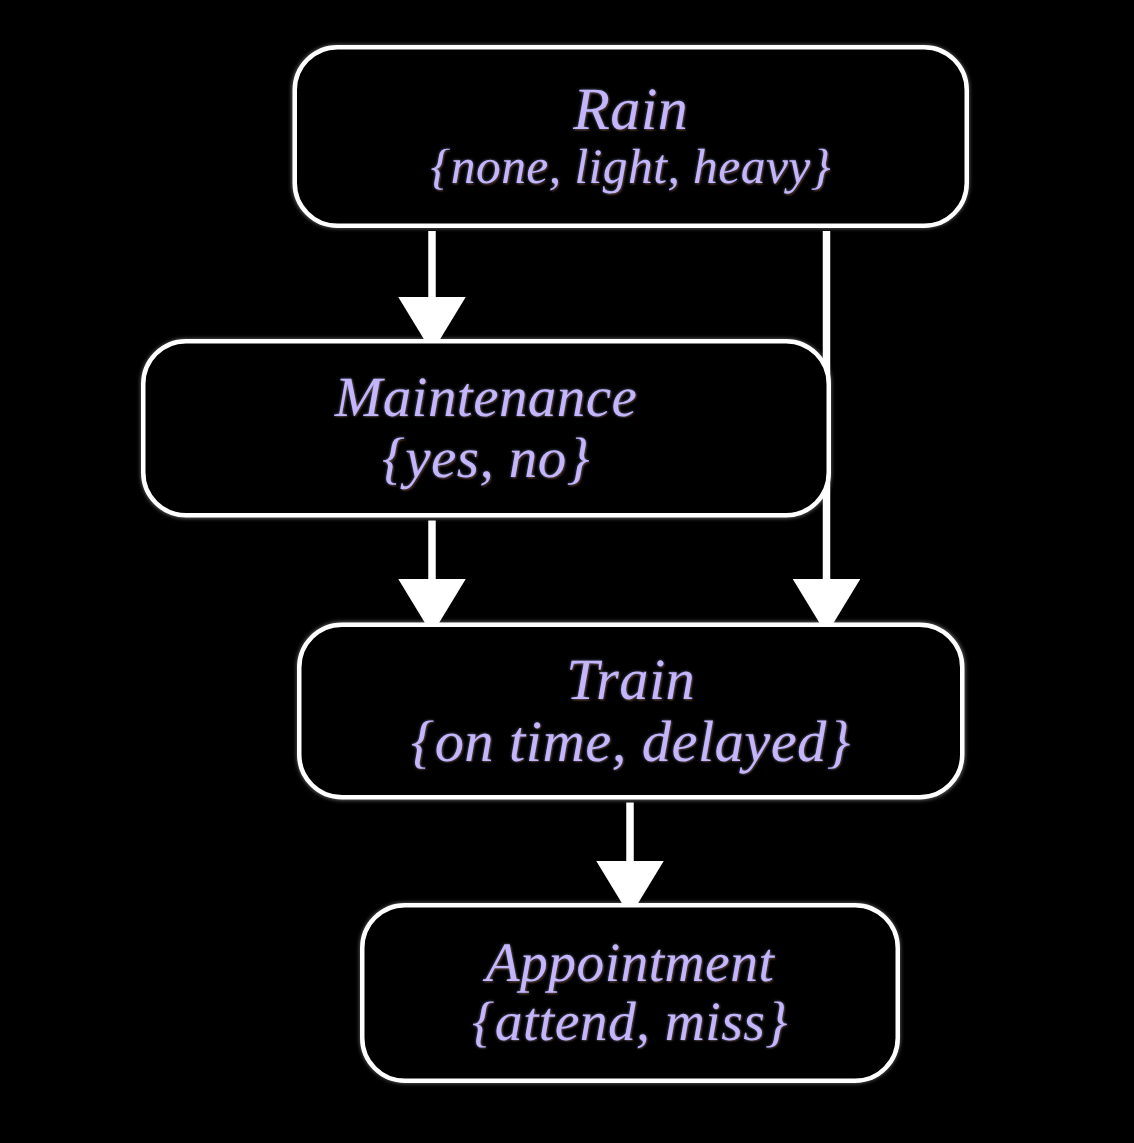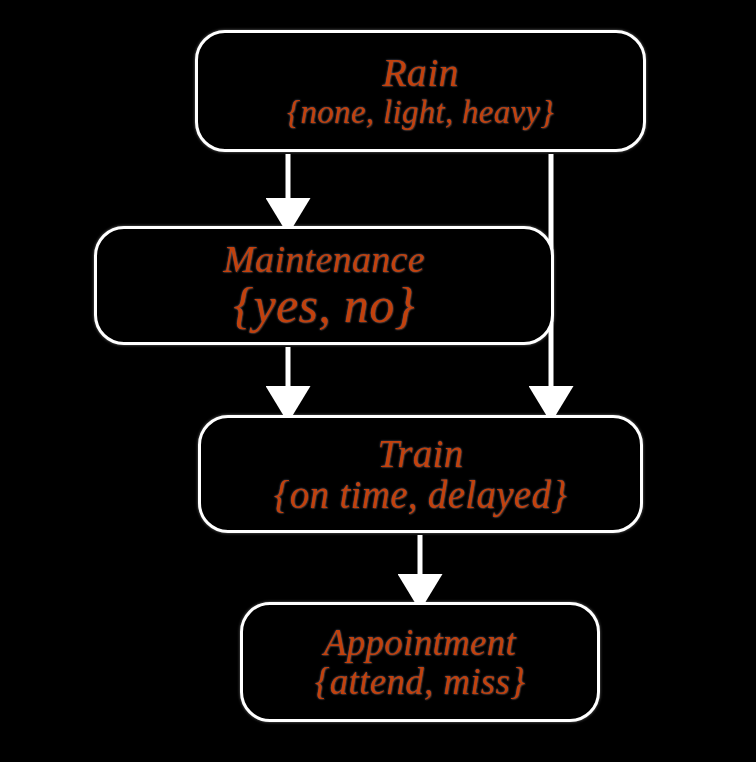--- a/index.html
+++ b/index.html
@@ -29,21 +29,21 @@
   .node {
     position: absolute;
     box-sizing: border-box;
     background: #000000;
     border: 3px solid #ffffff;
     border-radius: 30px;
     display: flex;
     flex-direction: column;
     align-items: center;
     justify-content: center;
-    color: #c2410c;
+    color: #c4b5fd;
     text-align: center;
     line-height: 1.06;
     box-shadow: 0 0 3px rgba(255,255,255,0.45);
   }
   .node-name {
     font-style: italic;
     font-weight: 400;
     letter-spacing: 0.3px;
     text-shadow: 0 0 2px rgba(180,200,255,0.55), 1px 1px 1px rgba(120,60,20,0.35);
   }
@@ -56,21 +56,21 @@
 
   
   #node-rain        { left:195px; top:30px;  width:451px; height:122px; }
   #node-maintenance { left:94px;  top:226px; width:460px; height:119px;align-items:center; }
   #node-train       { left:198px; top:415px; width:445px; height:118px; }
   #node-appointment { left:240px; top:602px; width:360px; height:120px; }
 
   #node-rain .node-name         { font-size: 40px; }
   #node-rain .node-states       { font-size: 33px; }
   #node-maintenance .node-name  { font-size: 38px; }
-  #node-maintenance .node-states{ font-size: 50px; }
+  #node-maintenance .node-states{ font-size: 38px; }
   #node-train .node-name        { font-size: 39px; }
   #node-train .node-states      { font-size: 39px; }
   #node-appointment .node-name  { font-size: 37px; }
   #node-appointment .node-states{ font-size: 37px; }
 </style>
 </head>
 <body>
 
 <div id="canvas">
 

